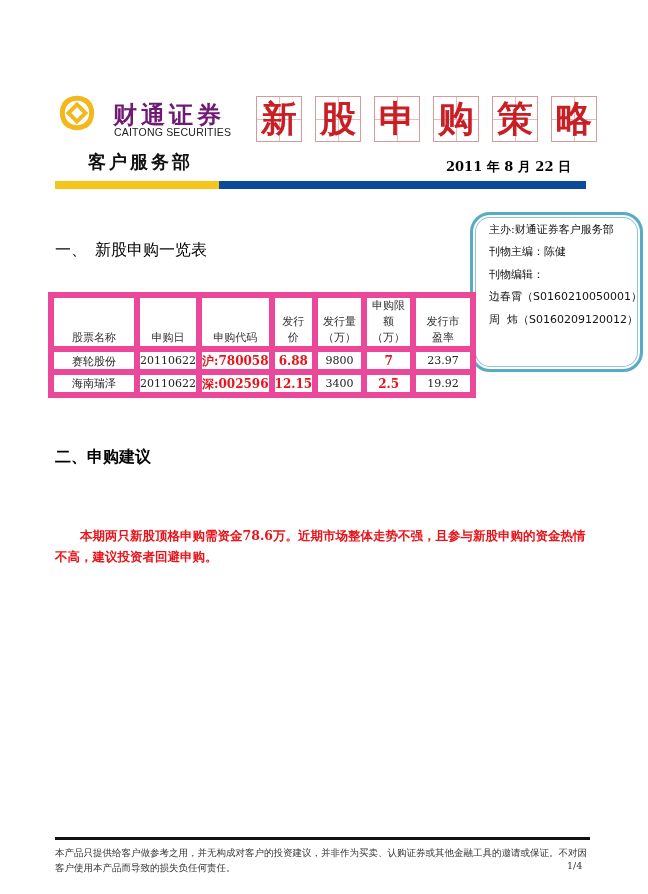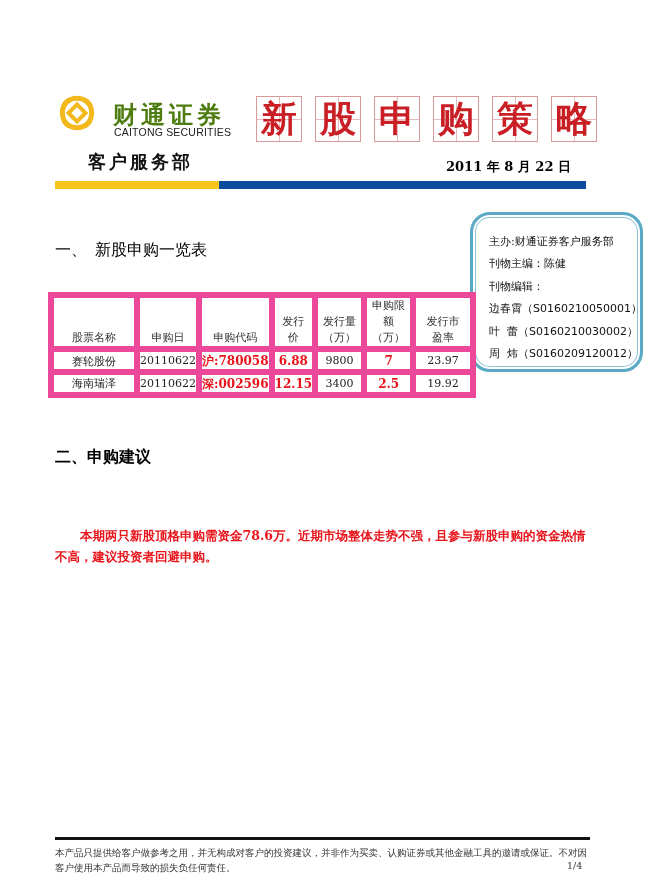--- a/index.html
+++ b/index.html
@@ -3,42 +3,42 @@
   <meta charset="utf-8">
   <style>
     html, body { margin:0; padding:0; }
     body {
       width:648px; height:894px; background:#ffffff; position:relative; overflow:hidden;
       font-family: "DejaVu Sans", "Liberation Sans", sans-serif; color:#000;
     }
     .abs { position:absolute; }
     
     .logo-icon { left:56px; top:92px; width:42px; height:42px; }
-    .brand-cn { left:113px; top:99px; font-size:24px; font-weight:bold; letter-spacing:4px; color:#4d7c0f; font-family:"DejaVu Sans", sans-serif; }
+    .brand-cn { left:113px; top:99px; font-size:24px; font-weight:bold; letter-spacing:4px; color:#701a75; font-family:"DejaVu Sans", sans-serif; }
     .brand-en { left:114px; top:126px; font-size:10.5px; color:#222; font-family:"Liberation Sans", sans-serif; letter-spacing:0.2px; }
     .dept { left:88px; top:150px; font-size:18px; font-weight:bold; letter-spacing:3px; color:#111; }
     .title-wrap { left:256px; top:96px; display:flex; gap:13px; }
     .title-cell {
       width:46px; height:46px; border:1px solid #d69a9a; position:relative; box-sizing:border-box;
       display:flex; align-items:center; justify-content:center;
       font-family:"DejaVu Serif", serif; font-size:36px; font-weight:bold; color:#c81e24;
     }
     .title-cell::before { content:""; position:absolute; left:50%; top:0; bottom:0; border-left:1px solid #e6bcbc; }
     .title-cell::after { content:""; position:absolute; top:50%; left:0; right:0; border-top:1px solid #e6bcbc; }
     .title-cell span { position:relative; z-index:1; }
     .date { left:446px; top:158px; font-size:13px; font-weight:bold; font-family:"DejaVu Serif", serif; }
     .bar-yellow { left:55px; top:181px; width:164px; height:8px; background:#f5c51c; }
     .bar-blue { left:219px; top:181px; width:367px; height:8px; background:#0a4b9c; }
 
     
     .info-box {
       left:470px; top:212px; width:173px; height:160px; box-sizing:border-box;
       border:3px solid #5aaac6; border-radius:20px; background:#fff;
       box-shadow: inset 0 0 0 2px #fff, inset 0 0 0 3px #8cc4d8;
-      padding:16px 0 0 16px; font-size:11px; color:#111; line-height:22.4px;
+      padding:4px 0 0 16px; font-size:11px; color:#111; line-height:22.4px;
     }
     .info-line { white-space:nowrap; }
     .info-line .nm { display:inline-block; }
 
     
     .h1 { left:55px; top:240px; font-size:16px; font-weight:normal; font-family:"DejaVu Serif", serif; }
     .h1 .num { display:inline-block; width:40px; }
     .h2 { left:55px; top:447px; font-size:16px; font-weight:bold; font-family:"DejaVu Serif", serif; }
 
     table.ipo {
@@ -100,21 +100,20 @@
 
 <div class="abs date">2011 年 8 月 22 日</div>
 <div class="abs bar-yellow"></div>
 <div class="abs bar-blue"></div>
 
 <div class="abs info-box">
   <div class="info-line">主办:财通证券客户服务部</div>
   <div class="info-line">刊物主编：陈健</div>
   <div class="info-line">刊物编辑：</div>
   <div class="info-line"><span class="nm">边春霄</span><span>（S0160210050001）</span></div>
-  <div class="info-line"><span class="nm" style="white-space:pre">叶  蕾</span><span>（S0160210030002）</span></div>
   <div class="info-line"><span class="nm" style="white-space:pre">周  炜</span><span>（S0160209120012）</span></div>
 </div>
 
 <div class="abs h1">
   <span class="num">一、</span><span>新股申购一览表</span>
 </div>
 
 <table class="ipo">
   <colgroup>
     <col style="width:86px">

